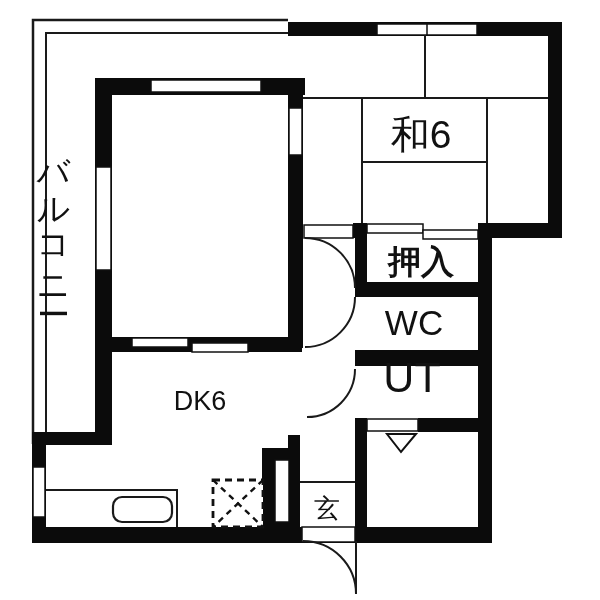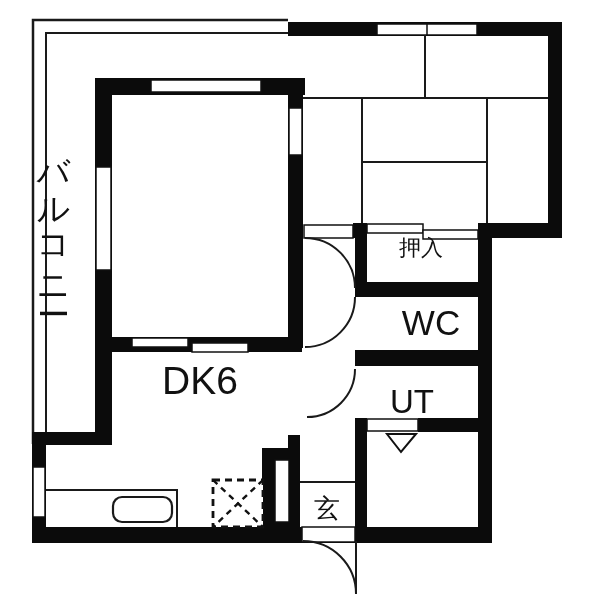--- a/index.html
+++ b/index.html
@@ -20,24 +20,24 @@
     line-height:1;
     user-select:none;
   }
   .lbl-balcony{
     left:34px;top:108px;width:40px;height:220px;
     writing-mode:vertical-rl;text-orientation:mixed;
     font-size:33px;letter-spacing:3px;
   }
   .lbl-yo6{left:150px;top:187px;width:104px;height:52px;font-size:39px;}
   .lbl-wa6{left:369px;top:109px;width:104px;height:50px;font-size:39px;}
-  .lbl-dk6{left:138px;top:356px;width:124px;height:48px;font-size:39px;}
-  .lbl-oshiire{left:369px;top:229px;width:104px;height:38px;font-size:22px;}
-  .lbl-wc{left:384px;top:301px;width:94px;height:42px;font-size:35px;}
-  .lbl-ut{left:365px;top:380px;width:94px;height:42px;font-size:33px;}
+  .lbl-dk6{left:138px;top:377px;width:124px;height:48px;font-size:27px;}
+  .lbl-oshiire{left:369px;top:242px;width:104px;height:38px;font-size:33px;font-weight:bold;}
+  .lbl-wc{left:367px;top:301px;width:94px;height:42px;font-size:35px;}
+  .lbl-ut{left:365px;top:356px;width:94px;height:42px;font-size:43px;}
   .lbl-bath{left:367px;top:459px;width:108px;height:38px;font-size:31px;}
   .lbl-gen{left:306px;top:492px;width:42px;height:32px;font-size:26px;}
 </style>
 </head>
 <body>
 
 <div id="plan">
 
   <svg width="600" height="600" viewBox="0 0 600 600">
 
@@ -110,18 +110,19 @@
       <path d="M303,541 A53,53 0 0 1 356,594"></path>
       <line x1="356" y1="541" x2="356" y2="594"></line>
     </g>
 
     <polygon points="387,434 416,434 401,452" fill="#ffffff" stroke="#111" stroke-width="2"></polygon>
 
     <line x1="300" y1="482" x2="355" y2="482" stroke="#1a1a1a" stroke-width="2"></line>
   </svg>
 
   <div class="room-label lbl-balcony">バルコニー</div>
+  <div class="room-label lbl-wa6">和6</div>
   <div class="room-label lbl-dk6">DK6</div>
   <div class="room-label lbl-oshiire">押入</div>
   <div class="room-label lbl-wc">WC</div>
   <div class="room-label lbl-ut">UT</div>
   <div class="room-label lbl-gen">玄</div>
 </div>
 
 </body></html>

